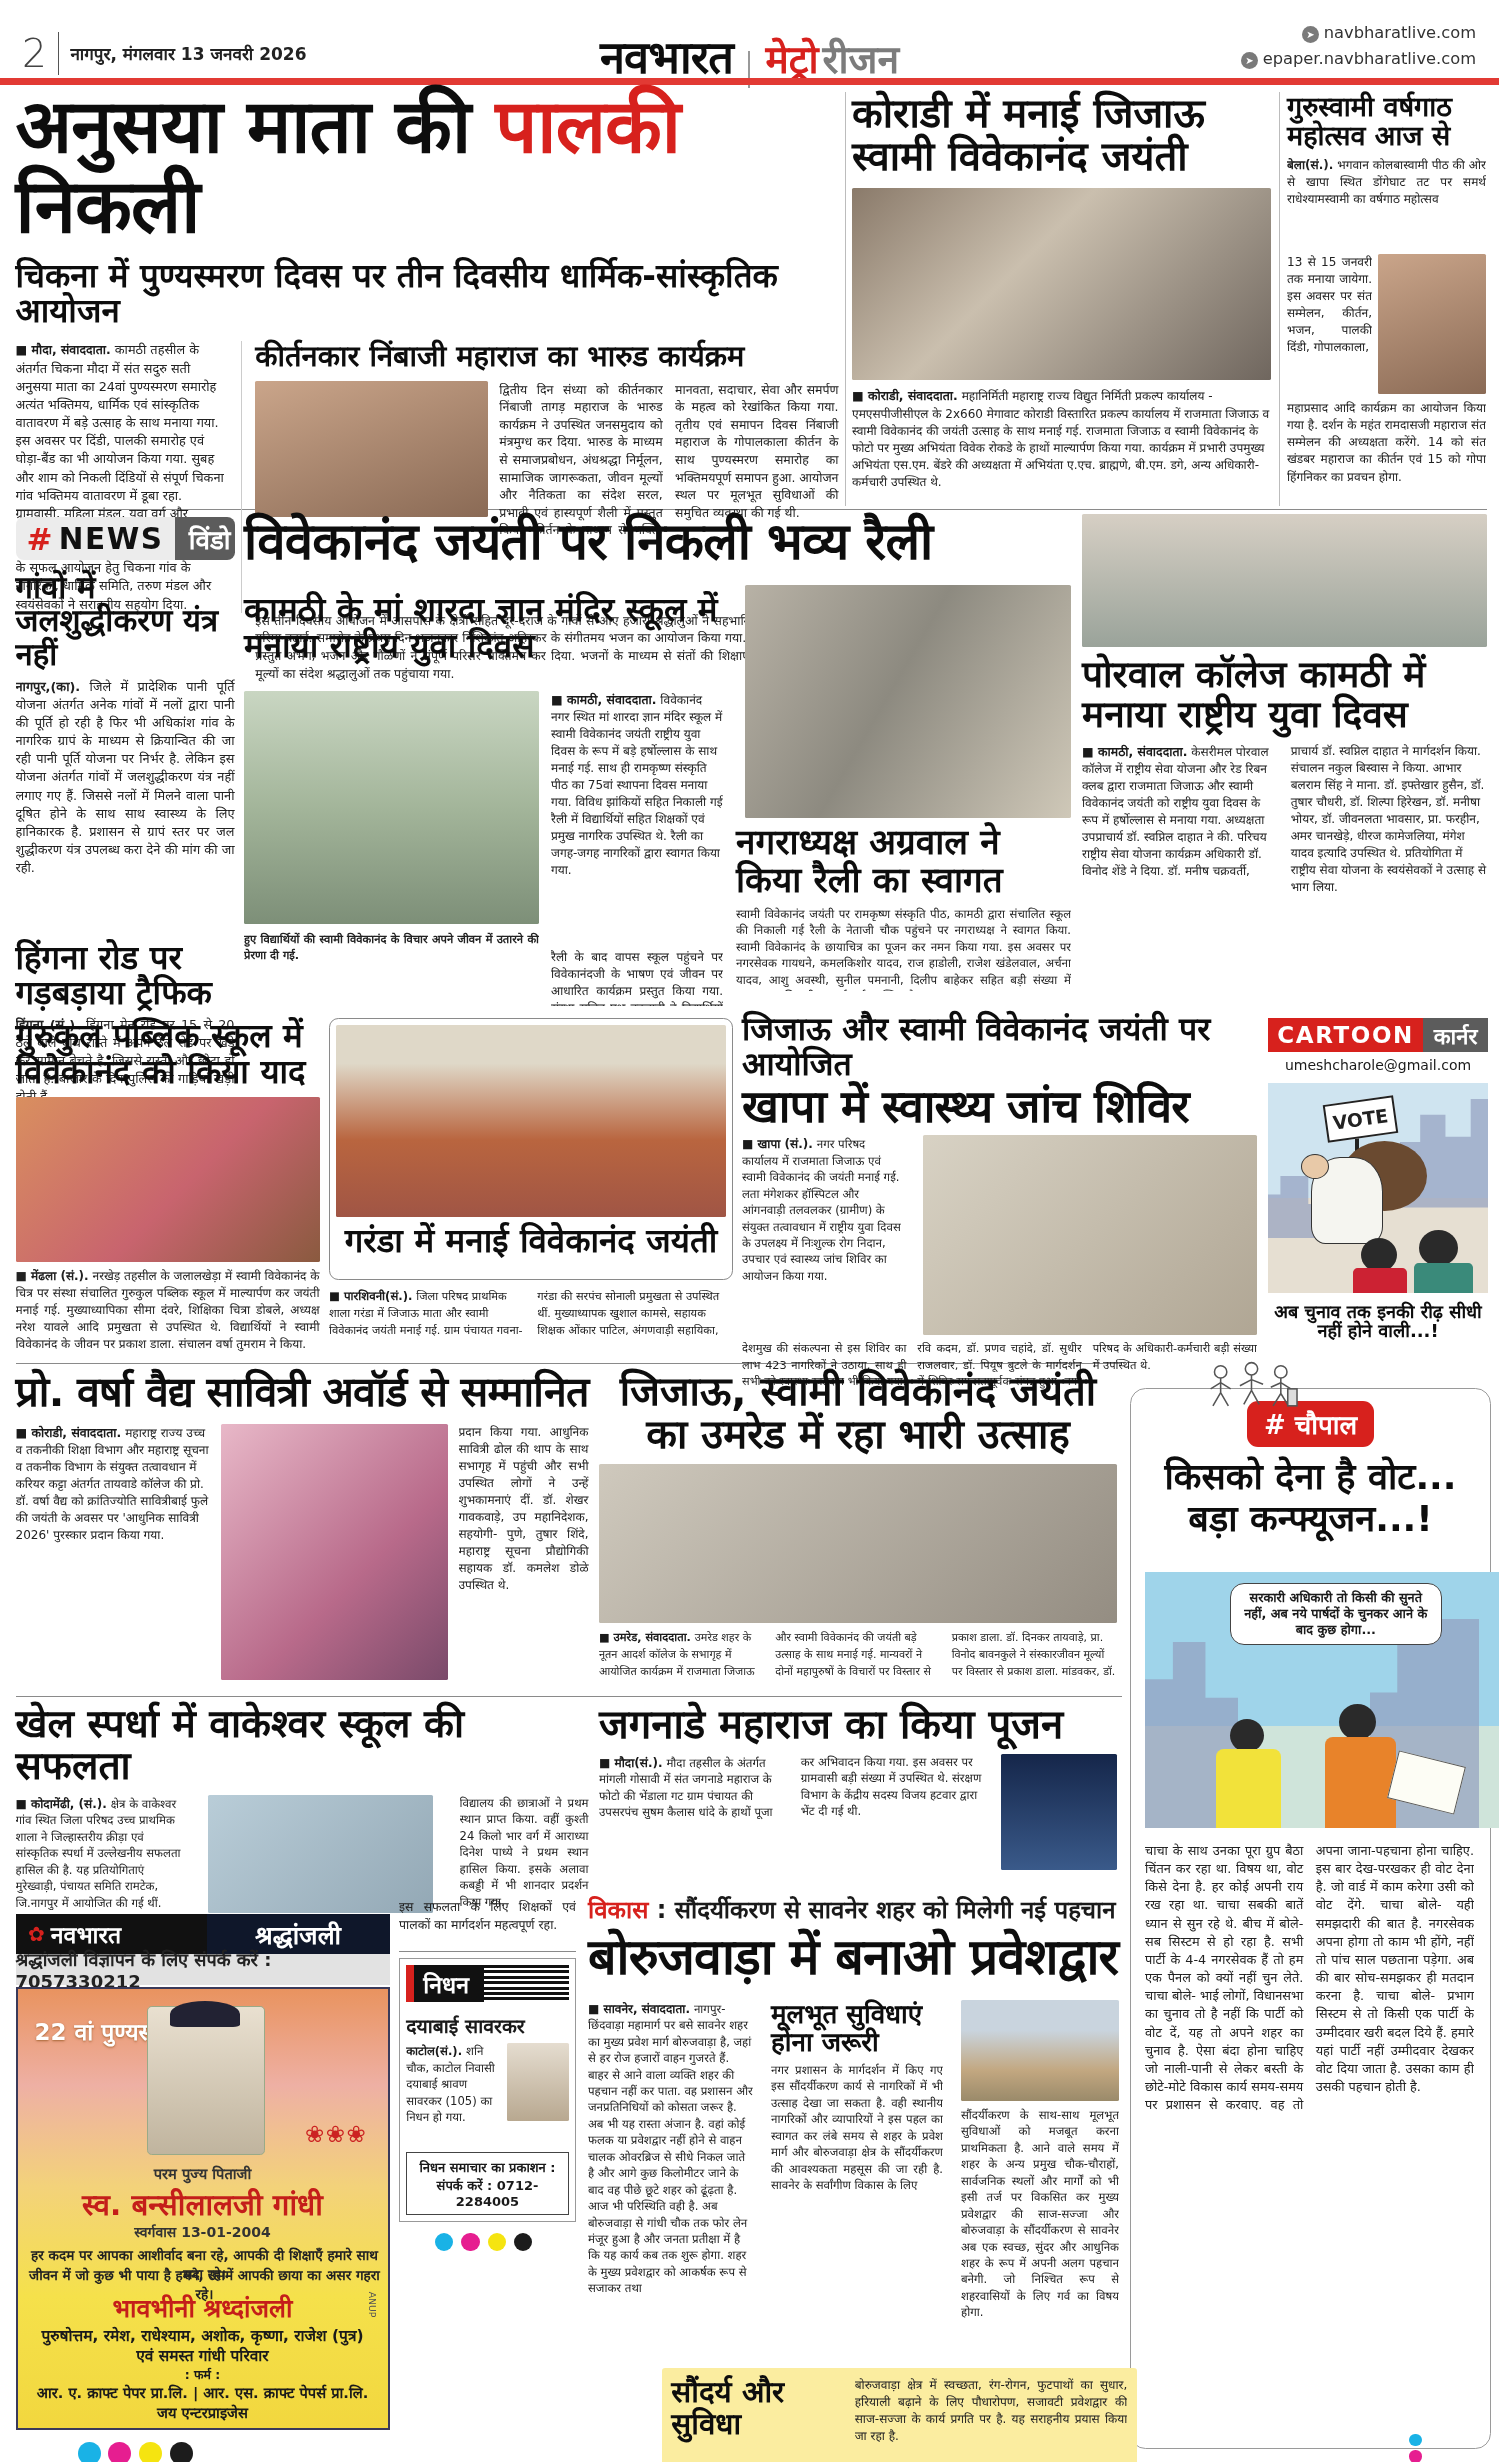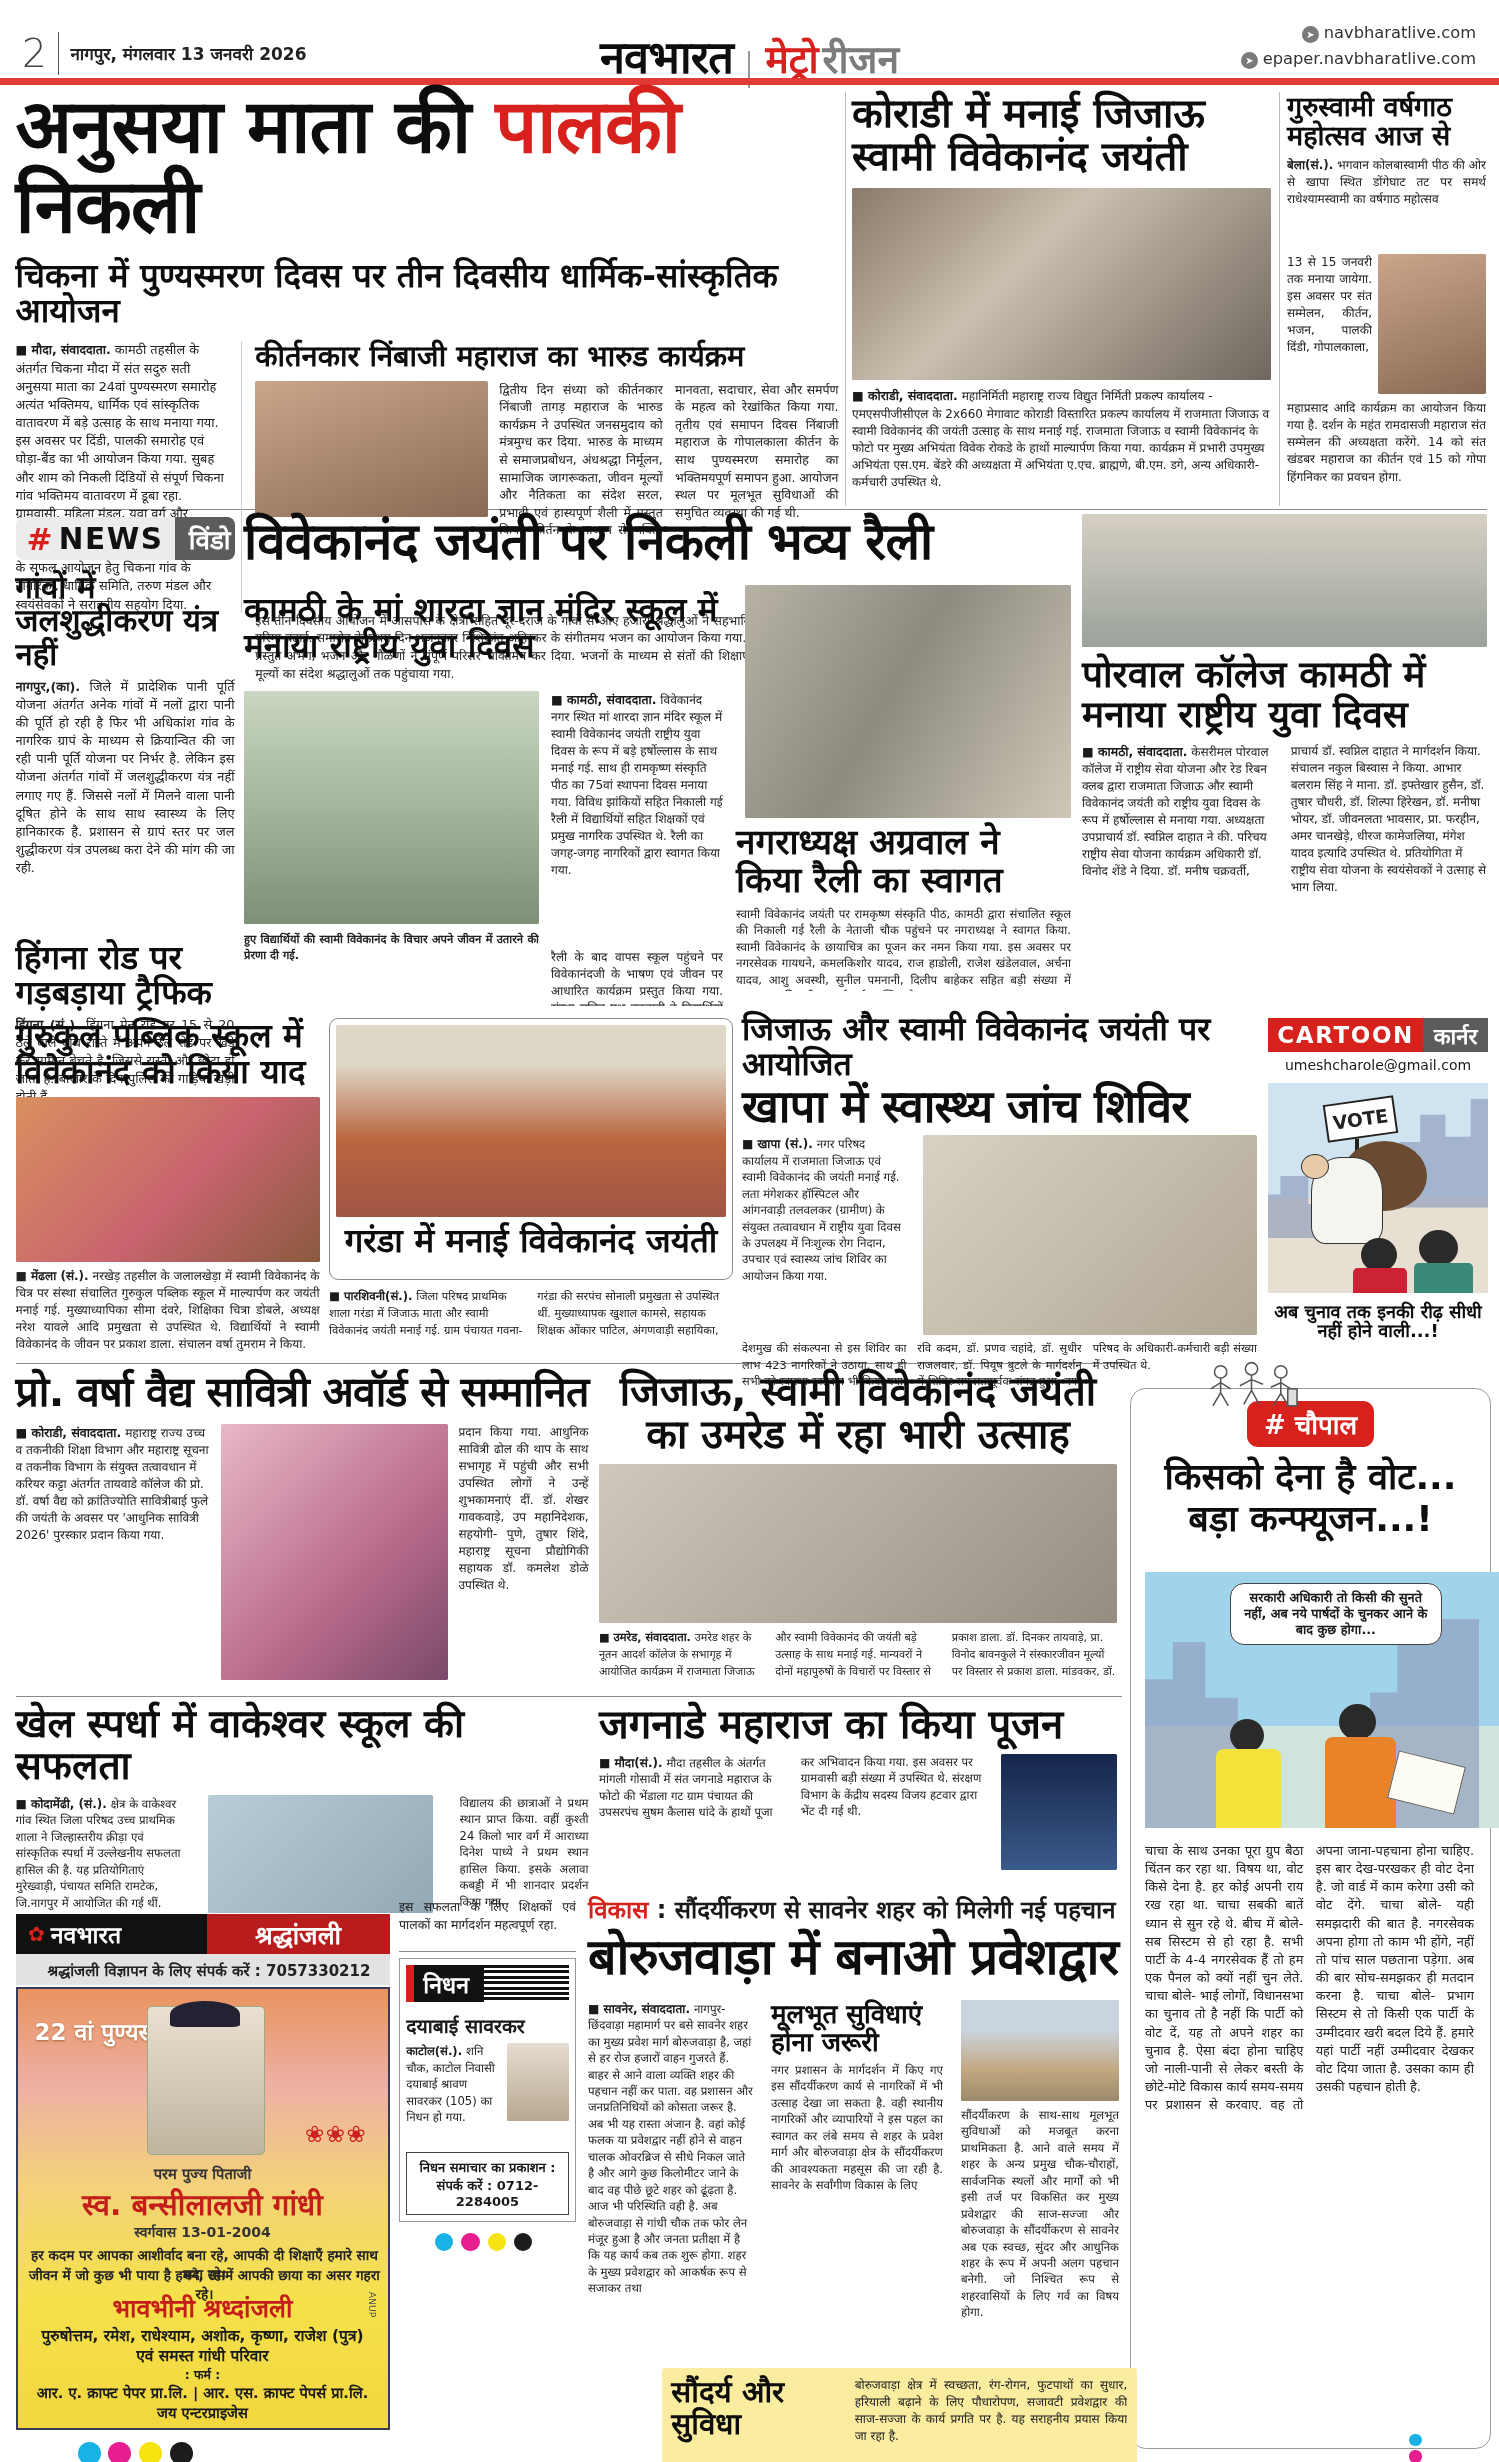--- a/index.html
+++ b/index.html
@@ -58,22 +58,22 @@
   .fig{position:absolute;background:#f5f5f0;border:1.6px solid #333;border-radius:40% 40% 20% 20%;}
   .head{position:absolute;background:#2a2a2a;border-radius:50%;}
   
   .chp-box{border:1.6px solid #9a9a9a;border-radius:15.5px;}
   .chp-badge{background:#d7211d;color:#fff;border-radius:11px;font-size:26px;font-weight:900;padding:4.7px 17px;display:inline-block;}
   .bubble{position:absolute;background:#fff;border:1.6px solid #444;border-radius:14px;padding:6.2px 7.8px;
     font-size:12.8px;font-weight:bold;text-align:center;line-height:1.25;}
   
   .ad-bar1{display:flex;height:40px;}
   .ad-brand{background:#111;color:#fff;display:flex;align-items:center;gap:6.2px;padding:0 12.4px;font-size:23px;font-weight:900;flex:1;}
-  .ad-shr{background:#b91c1c;color:#fff;display:flex;align-items:center;justify-content:center;font-size:25px;font-weight:900;flex:1.1;}
-  .ad-bar2{background:#e2e2e2;color:#222;font-size:15px;font-weight:bold;display:flex;align-items:center;justify-content:center;height:31px;padding-left:13px;}
+  .ad-shr{background:#0f172a;color:#fff;display:flex;align-items:center;justify-content:center;font-size:25px;font-weight:900;flex:1.1;}
+  .ad-bar2{background:#e2e2e2;color:#222;font-size:18px;font-weight:bold;display:flex;align-items:center;justify-content:center;height:31px;}
   .poster{background:linear-gradient(180deg,#e9935f 0%,#eeb0a4 22%,#f3d27a 45%,#f5e14b 70%,#f2d73e 100%);
     border:2.3px double #3a3a5a;position:relative;}
   .dot{display:inline-block;width:23px;height:23px;border-radius:50%;margin-right:7.8px;}
   .dc{background:#19b2e6;}.dm{background:#e61e90;}.dy{background:#f5e410;}.dk{background:#1c1c1c;}
   .nid-bar{display:flex;align-items:center;background:#111;height:37px;position:relative;}
   .nid-red{width:7.8px;height:100%;background:#d7211d;margin-right:3.1px;}
   .nid-stripes{flex:1;height:100%;background:repeating-linear-gradient(180deg,#111 0 3.1px,#fff 3.1px 5.4px);margin-left:9.3px;}
   .yellow-box{background:#fbedA0;background:#fbeda0;border-radius:3.1px;}
   .kicker-red{color:#d7211d;font-weight:900;}
 </style>

